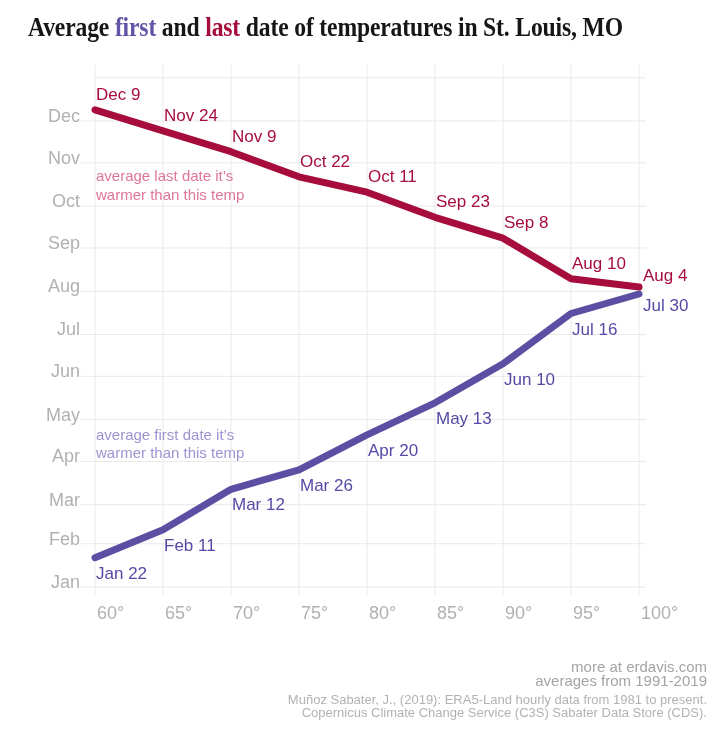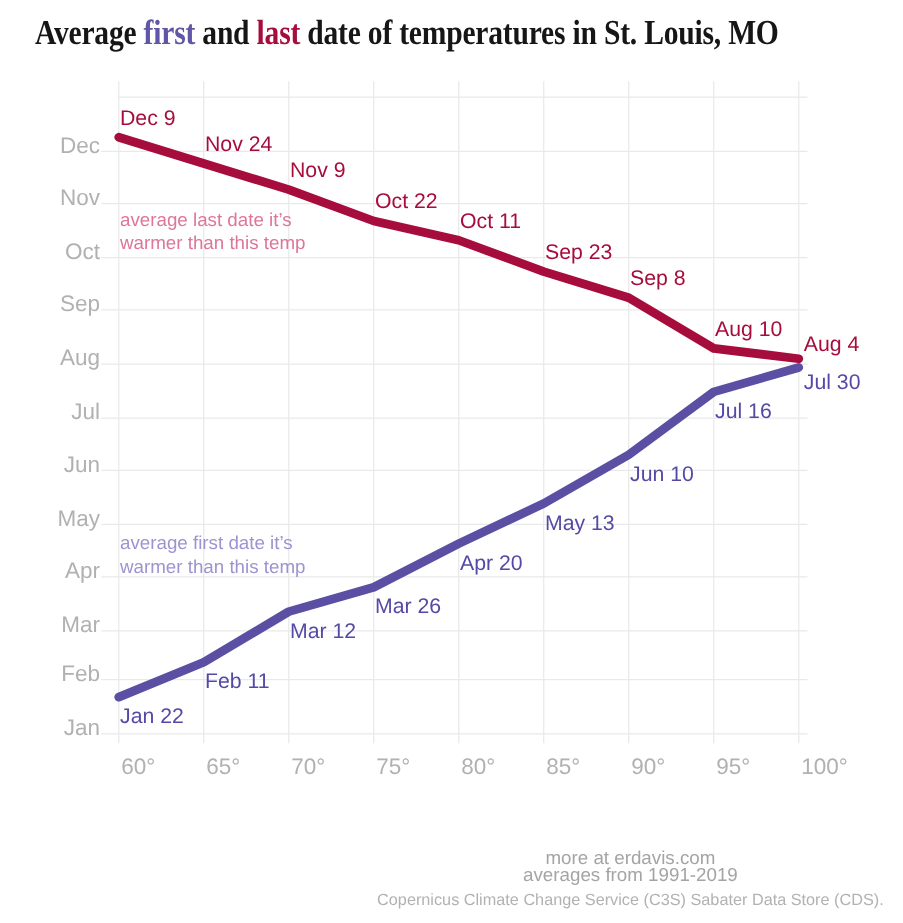--- a/index.html
+++ b/index.html
@@ -12,21 +12,21 @@
     font-family:"Liberation Serif",serif;font-weight:700;font-size:28px;
     white-space:nowrap;letter-spacing:-0.2px;
     transform:scaleX(0.845);transform-origin:0 50%;
   }
   #chart{position:absolute;left:0;top:0;}
   .grid{stroke:#e9e9e9;stroke-width:1;}
   .axis{font-family:"Liberation Sans",sans-serif;font-size:18px;fill:#b1b1b1;}
   .dlab{font-family:"Liberation Sans",sans-serif;font-size:17px;}
   .ann{font-family:"Liberation Sans",sans-serif;font-size:15px;}
   #footer{
-    position:absolute;right:15px;top:660px;text-align:center;margin-top:20px;
+    position:absolute;right:15px;top:660px;text-align:right;
   }
   .foot-main{font-size:15px;line-height:14px;color:#a4a4a4;}
   .foot-cite{font-size:13px;line-height:12.5px;color:#b2b2b2;}
   #footer .gap{height:6px;}
 </style>
 </head>
 <body>
 
 <h1 id="title"><span style="color: rgb(22, 22, 22);">Average </span><span style="color: rgb(97, 85, 168);">first</span><span style="color: rgb(22, 22, 22);"> and </span><span style="color: rgb(166, 13, 61);">last</span><span style="color: rgb(22, 22, 22);"> date of temperatures in St. Louis, MO</span></h1>
 
@@ -106,14 +106,15 @@
     <text x="572.0" y="334.5" class="dlab" fill="#544aa6">Jul 16</text>
     <text x="643.0" y="311.0" class="dlab" fill="#544aa6">Jul 30</text>
     <text x="96" y="439.5" class="ann" fill="#9e93d0">average first date it’s</text>
     <text x="96" y="458" class="ann" fill="#9e93d0">warmer than this temp</text>
   </svg>
 
 <div id="footer">
   <div class="foot-main">more at erdavis.com</div>
   <div class="foot-main">averages from 1991-2019</div>
   <div class="gap"></div>
+  <div class="foot-cite">Muñoz Sabater, J., (2019): ERA5-Land hourly data from 1981 to present.</div>
   <div class="foot-cite">Copernicus Climate Change Service (C3S) Sabater Data Store (CDS).</div>
 </div>
 
 </body></html>

